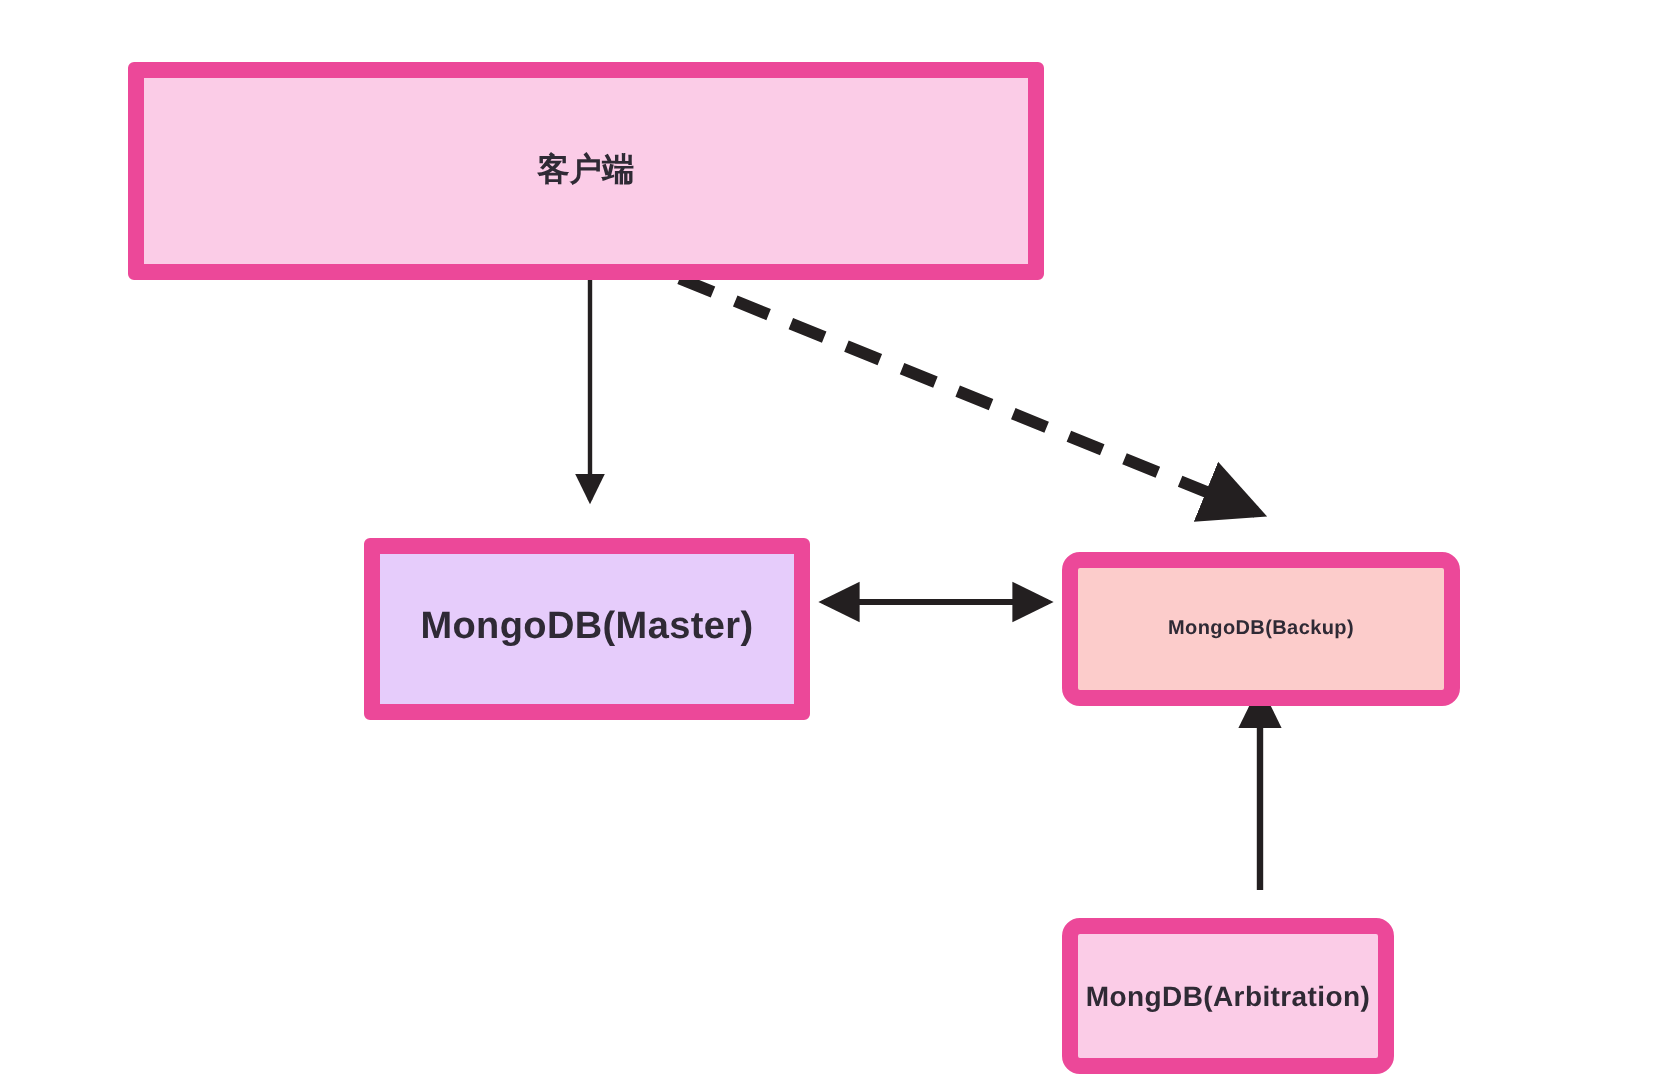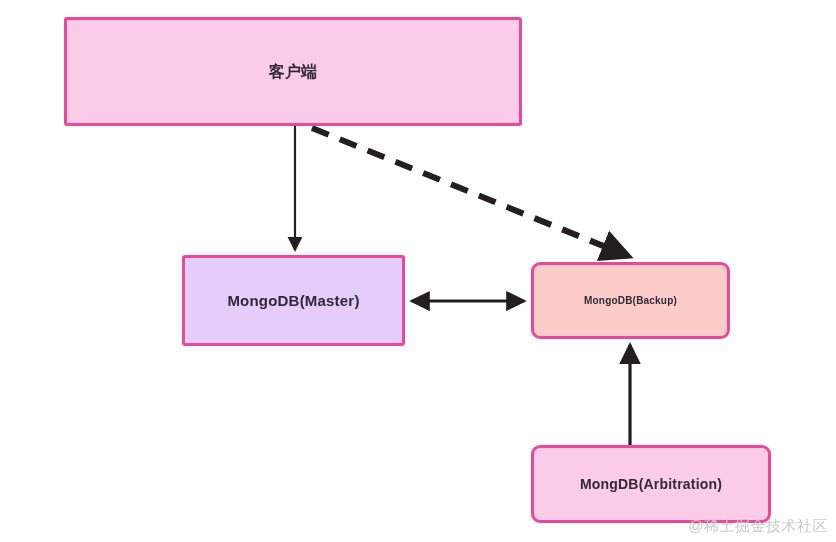--- a/index.html
+++ b/index.html
@@ -19,25 +19,26 @@
     position: absolute;
     left: 0;
     top: 0;
     width: 836px;
     height: 542px;
     pointer-events: none;
   }
   .node {
     position: absolute;
     box-sizing: border-box;
-    border: 3px solid #ec4899;
+    border: 8px solid #ec4899;
     display: flex;
     align-items: center;
     justify-content: center;
     text-align: center;
+    margin-top: 14px;
   }
   .node-label {
     color: #2f2a35;
     font-weight: bold;
     letter-spacing: 0.2px;
     line-height: 1.2;
   }
   
   #node-client {
     left: 64px;
@@ -53,39 +54,39 @@
   
   #node-master {
     left: 182px;
     top: 255px;
     width: 223px;
     height: 91px;
     background: #e6ccfb;
     border-radius: 3px;
   }
   #node-master .node-label {
-    font-size: 15px;
+    font-size: 19px;
   }
   
   #node-backup {
     left: 531px;
     top: 262px;
     width: 199px;
     height: 77px;
     background: #fccccb;
     border-radius: 9px;
   }
   #node-backup .node-label {
     font-size: 10px;
   }
   
   #node-arbitration {
     left: 531px;
     top: 445px;
-    width: 240px;
+    width: 166px;
     height: 78px;
     background: #fbcce7;
     border-radius: 9px;
   }
   #node-arbitration .node-label {
     font-size: 14px;
   }
   
   #watermark {
     position: absolute;
@@ -130,15 +131,14 @@
   </div>
 
   <div class="node" id="node-backup">
     <span class="node-label">MongoDB(Backup)</span>
   </div>
 
   <div class="node" id="node-arbitration">
     <span class="node-label">MongDB(Arbitration)</span>
   </div>
 
-  <div id="watermark">@稀土掘金技术社区</div>
 
 </div>
 
 </body></html>

